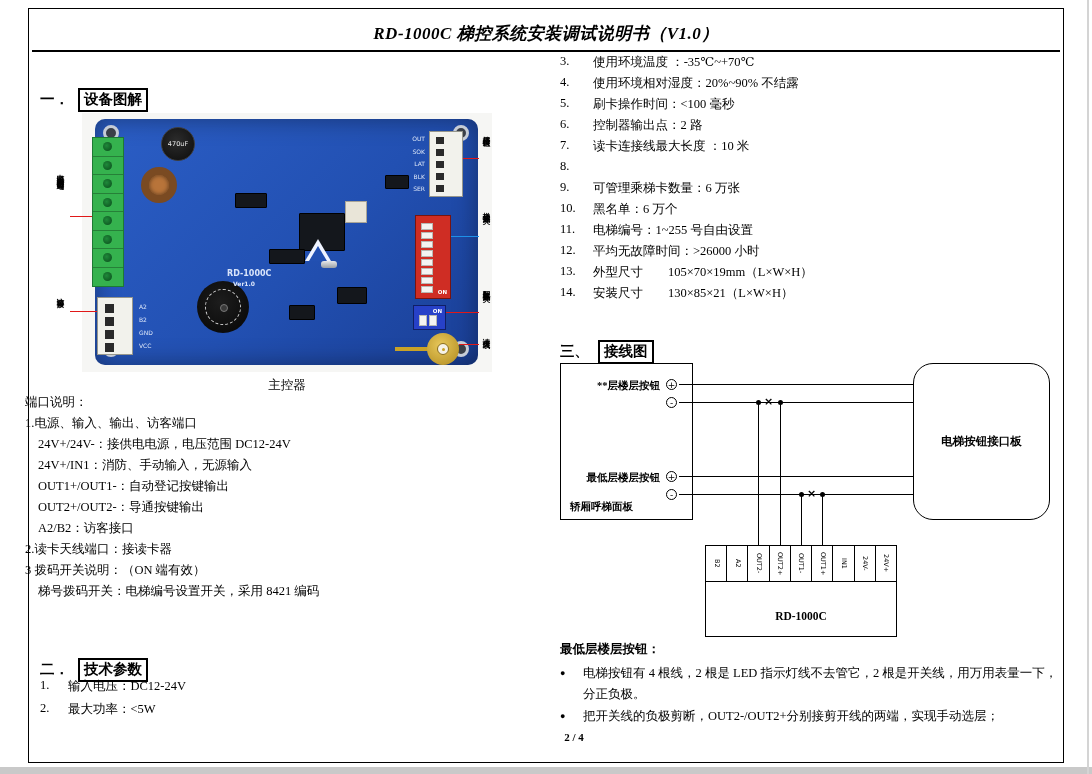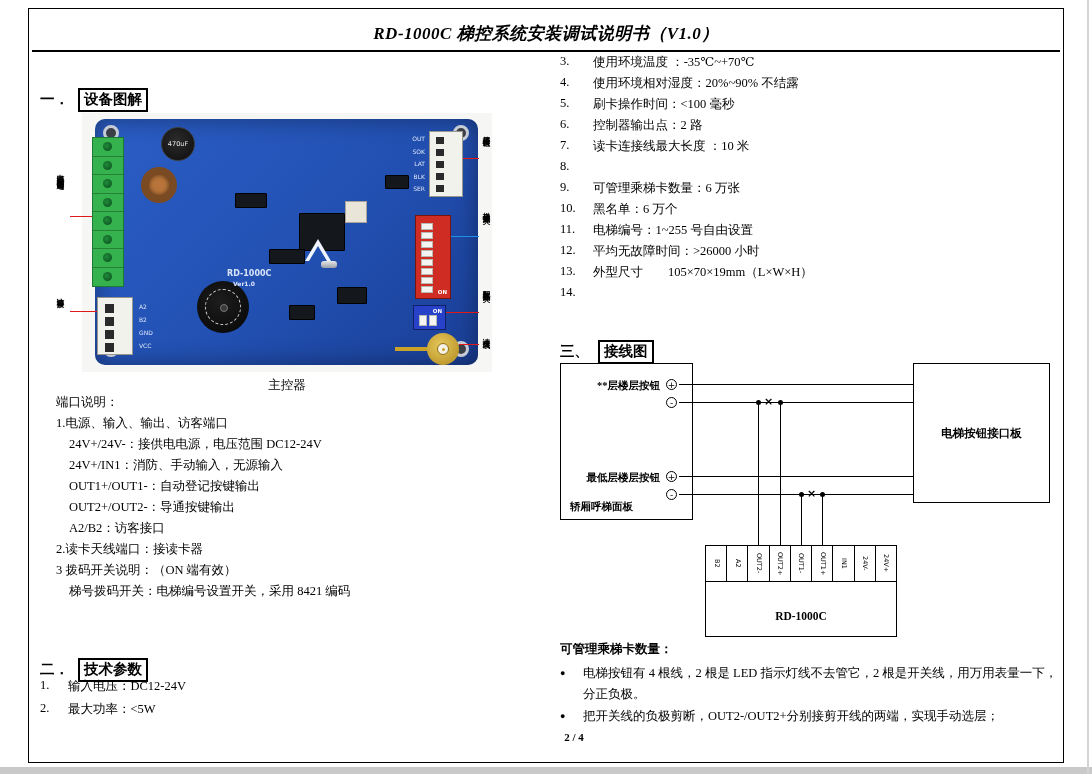--- a/index.html
+++ b/index.html
@@ -220,21 +220,21 @@
   <div class="vlabel" style="left:481px;top:206px;">梯号拨码开关</div>
 
   <div class="cline" style="left:446px;top:312px;width:33px;"></div>
   <div class="vlabel" style="left:481px;top:284px;">配置拨码开关</div>
 
   <div class="cline" style="left:459px;top:344px;width:20px;"></div>
   <div class="vlabel" style="left:481px;top:332px;">读卡天线口</div>
 
   <div class="board-caption">主控器</div>
 
-  <div class="abs" style="left:56px;top:394px;width:495px;">
+  <div class="abs" style="left:25px;top:394px;width:495px;">
     <div class="pline" style="font-weight:normal;">端口说明：</div>
     <div class="pline">1.电源、输入、输出、访客端口</div>
     <div class="pline ind">24V+/24V-：接供电电源，电压范围 DC12-24V</div>
     <div class="pline ind">24V+/IN1：消防、手动输入，无源输入</div>
     <div class="pline ind">OUT1+/OUT1-：自动登记按键输出</div>
     <div class="pline ind">OUT2+/OUT2-：导通按键输出</div>
     <div class="pline ind">A2/B2：访客接口</div>
     <div class="pline">2.读卡天线端口：接读卡器</div>
     <div class="pline">3 拨码开关说明：（ON 端有效）</div>
     <div class="pline ind">梯号拨码开关：电梯编号设置开关，采用 8421 编码</div>
@@ -293,37 +293,38 @@
     <div class="param-row">
         <span class="pn">12.</span>
         <span>平均无故障时间：&gt;26000 小时</span>
       </div>
     <div class="param-row">
         <span class="pn">13.</span>
         <span>外型尺寸　　105×70×19mm（L×W×H）</span>
       </div>
     <div class="param-row">
         <span class="pn">14.</span>
+        <span>安装尺寸　　130×85×21（L×W×H）</span>
       </div>
   </div>
 
   <div class="sec-heading" style="left:560px;top:318px;">
     <span>三、</span><span class="boxed">接线图</span>
   </div>
 
   <div class="wbox" style="left:560px;top:363px;width:133px;height:157px;"></div>
   <div class="wlabel" style="left:566px;top:379px;width:94px;text-align:right;font-family:Liberation Serif, serif;">**层楼层按钮</div>
   <div class="csym" style="left:666px;top:379px;">+</div>
   <div class="csym" style="left:666px;top:397px;">-</div>
   <div class="wlabel" style="left:566px;top:471px;width:94px;text-align:right;">最低层楼层按钮</div>
   <div class="csym" style="left:666px;top:471px;">+</div>
   <div class="csym" style="left:666px;top:489px;">-</div>
   <div class="wlabel" style="left:570px;top:500px;">轿厢呼梯面板</div>
 
-  <div class="wbox iface-box" style="left:913px;top:363px;width:137px;height:140px;">
+  <div class="wbox iface-box" style="left:913px;top:363px;width:137px;height:157px;border-radius:20px;">
     <span>电梯按钮接口板</span>
   </div>
 
   <div class="hwire" style="left:679px;top:384px;width:234px;"></div>
   <div class="hwire" style="left:679px;top:402px;width:234px;"></div>
   <div class="hwire" style="left:679px;top:476px;width:234px;"></div>
   <div class="hwire" style="left:679px;top:494px;width:234px;"></div>
   <div class="vwire" style="left:758px;top:402px;height:143px;"></div>
   <div class="vwire" style="left:780px;top:402px;height:143px;"></div>
   <div class="vwire" style="left:801px;top:494px;height:51px;"></div>
@@ -361,21 +362,21 @@
       <div class="term">
           <span>24V-</span>
         </div>
       <div class="term">
           <span>24V+</span>
         </div>
     </div>
     <div class="ctrl-label">RD-1000C</div>
   </div>
 
-  <div class="method-title">可管理乘梯卡数量：</div>
+  <div class="method-title">最低层楼层按钮：</div>
   <div class="bullets">
     <div class="bullet">
       <span class="mark">●</span>
       <span>电梯按钮有 4 根线，2 根是 LED 指示灯线不去管它，2 根是开关线，用万用表量一下，分正负极。</span>
     </div>
     <div class="bullet">
       <span class="mark">●</span>
       <span>把开关线的负极剪断，OUT2-/OUT2+分别接剪开线的两端，实现手动选层；</span>
     </div>
   </div>

